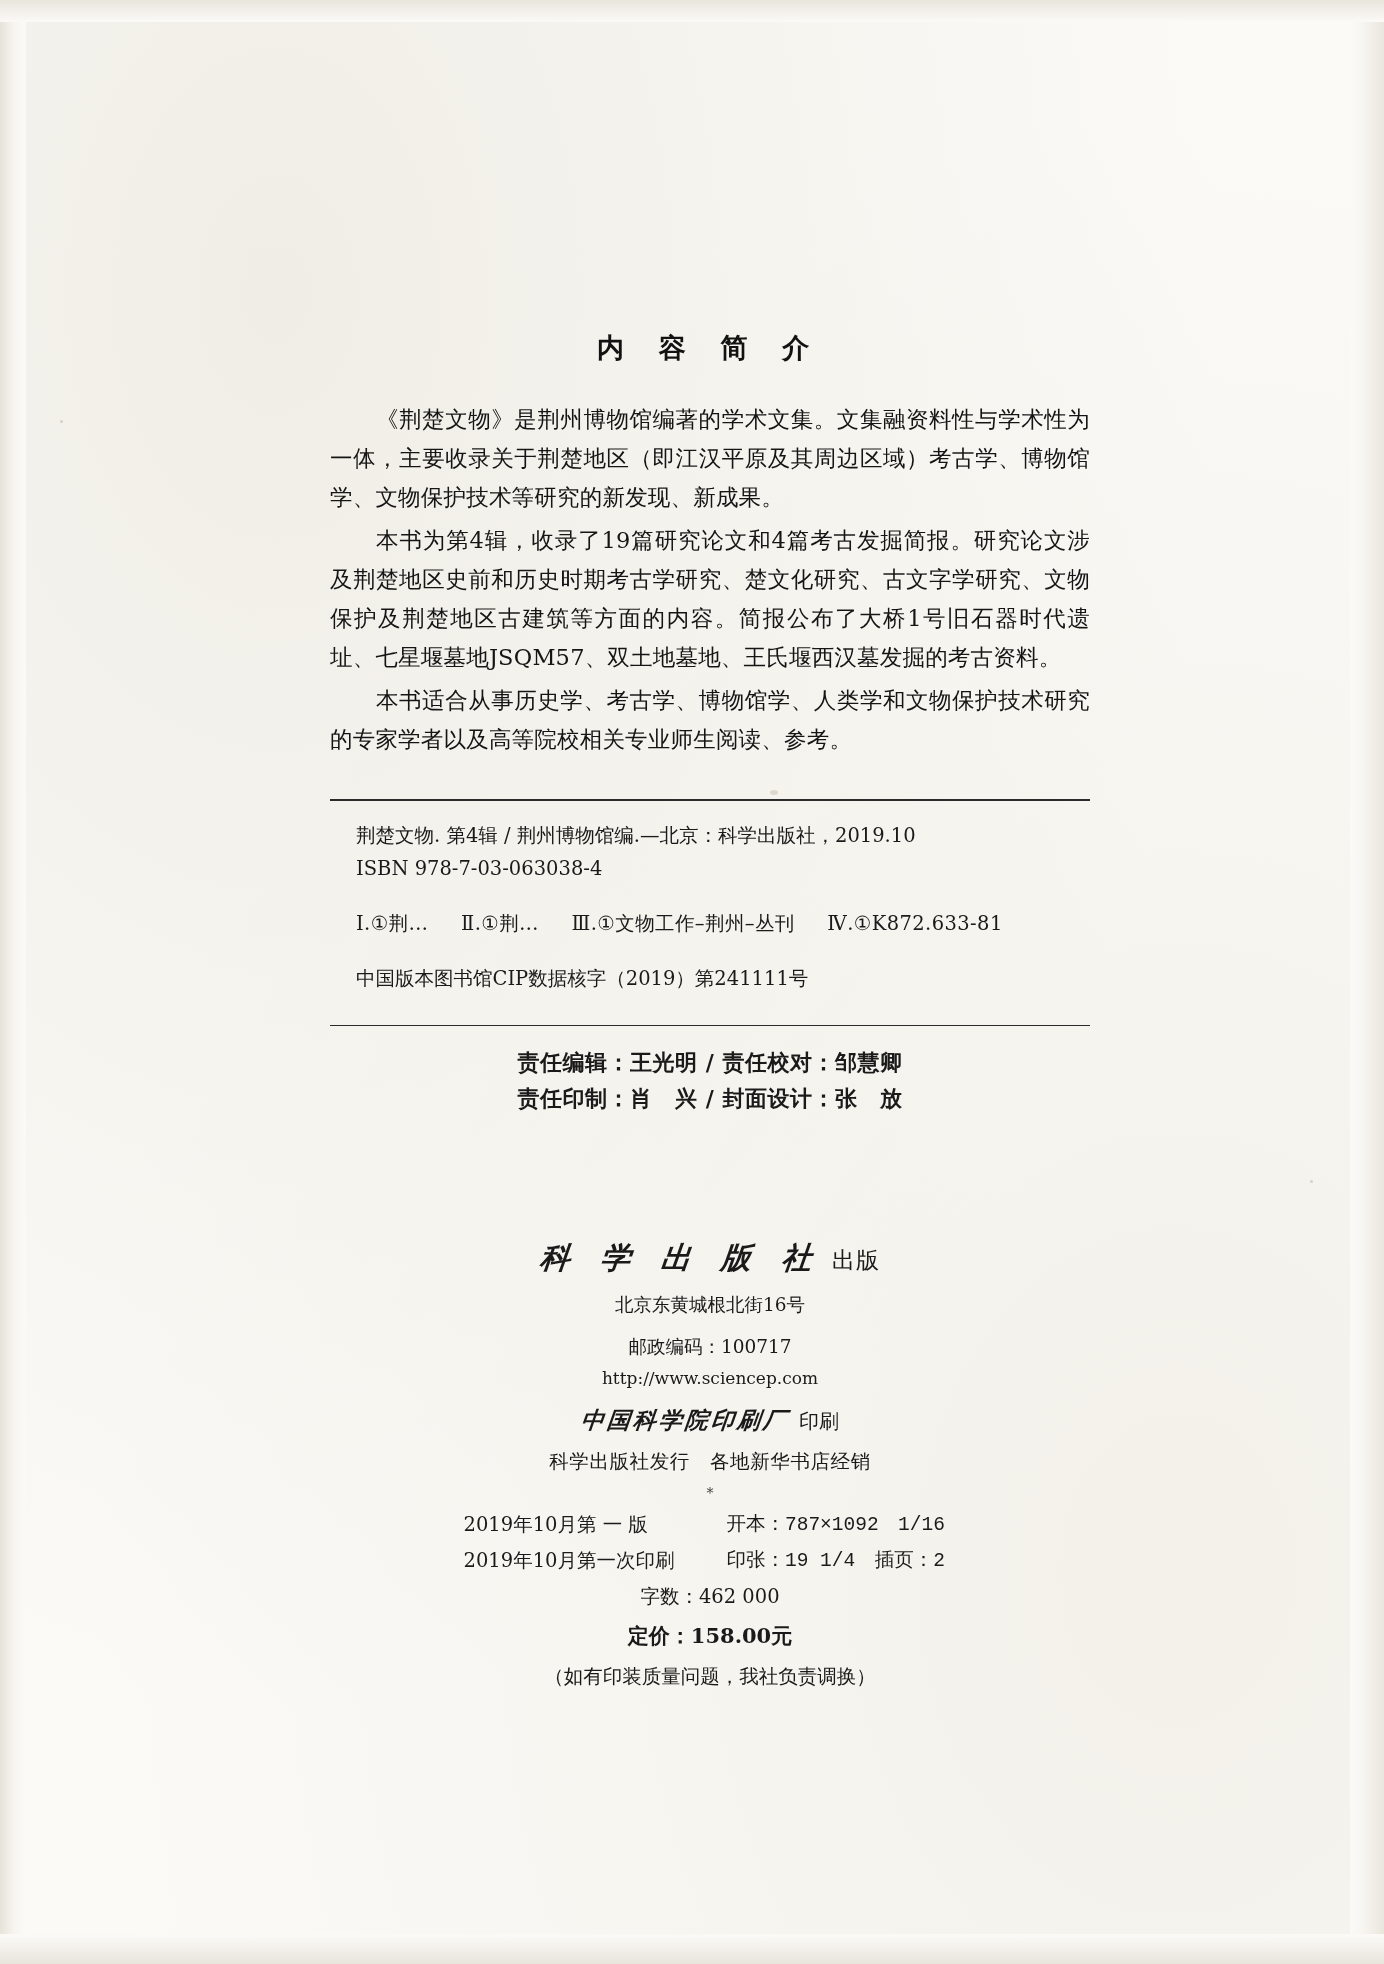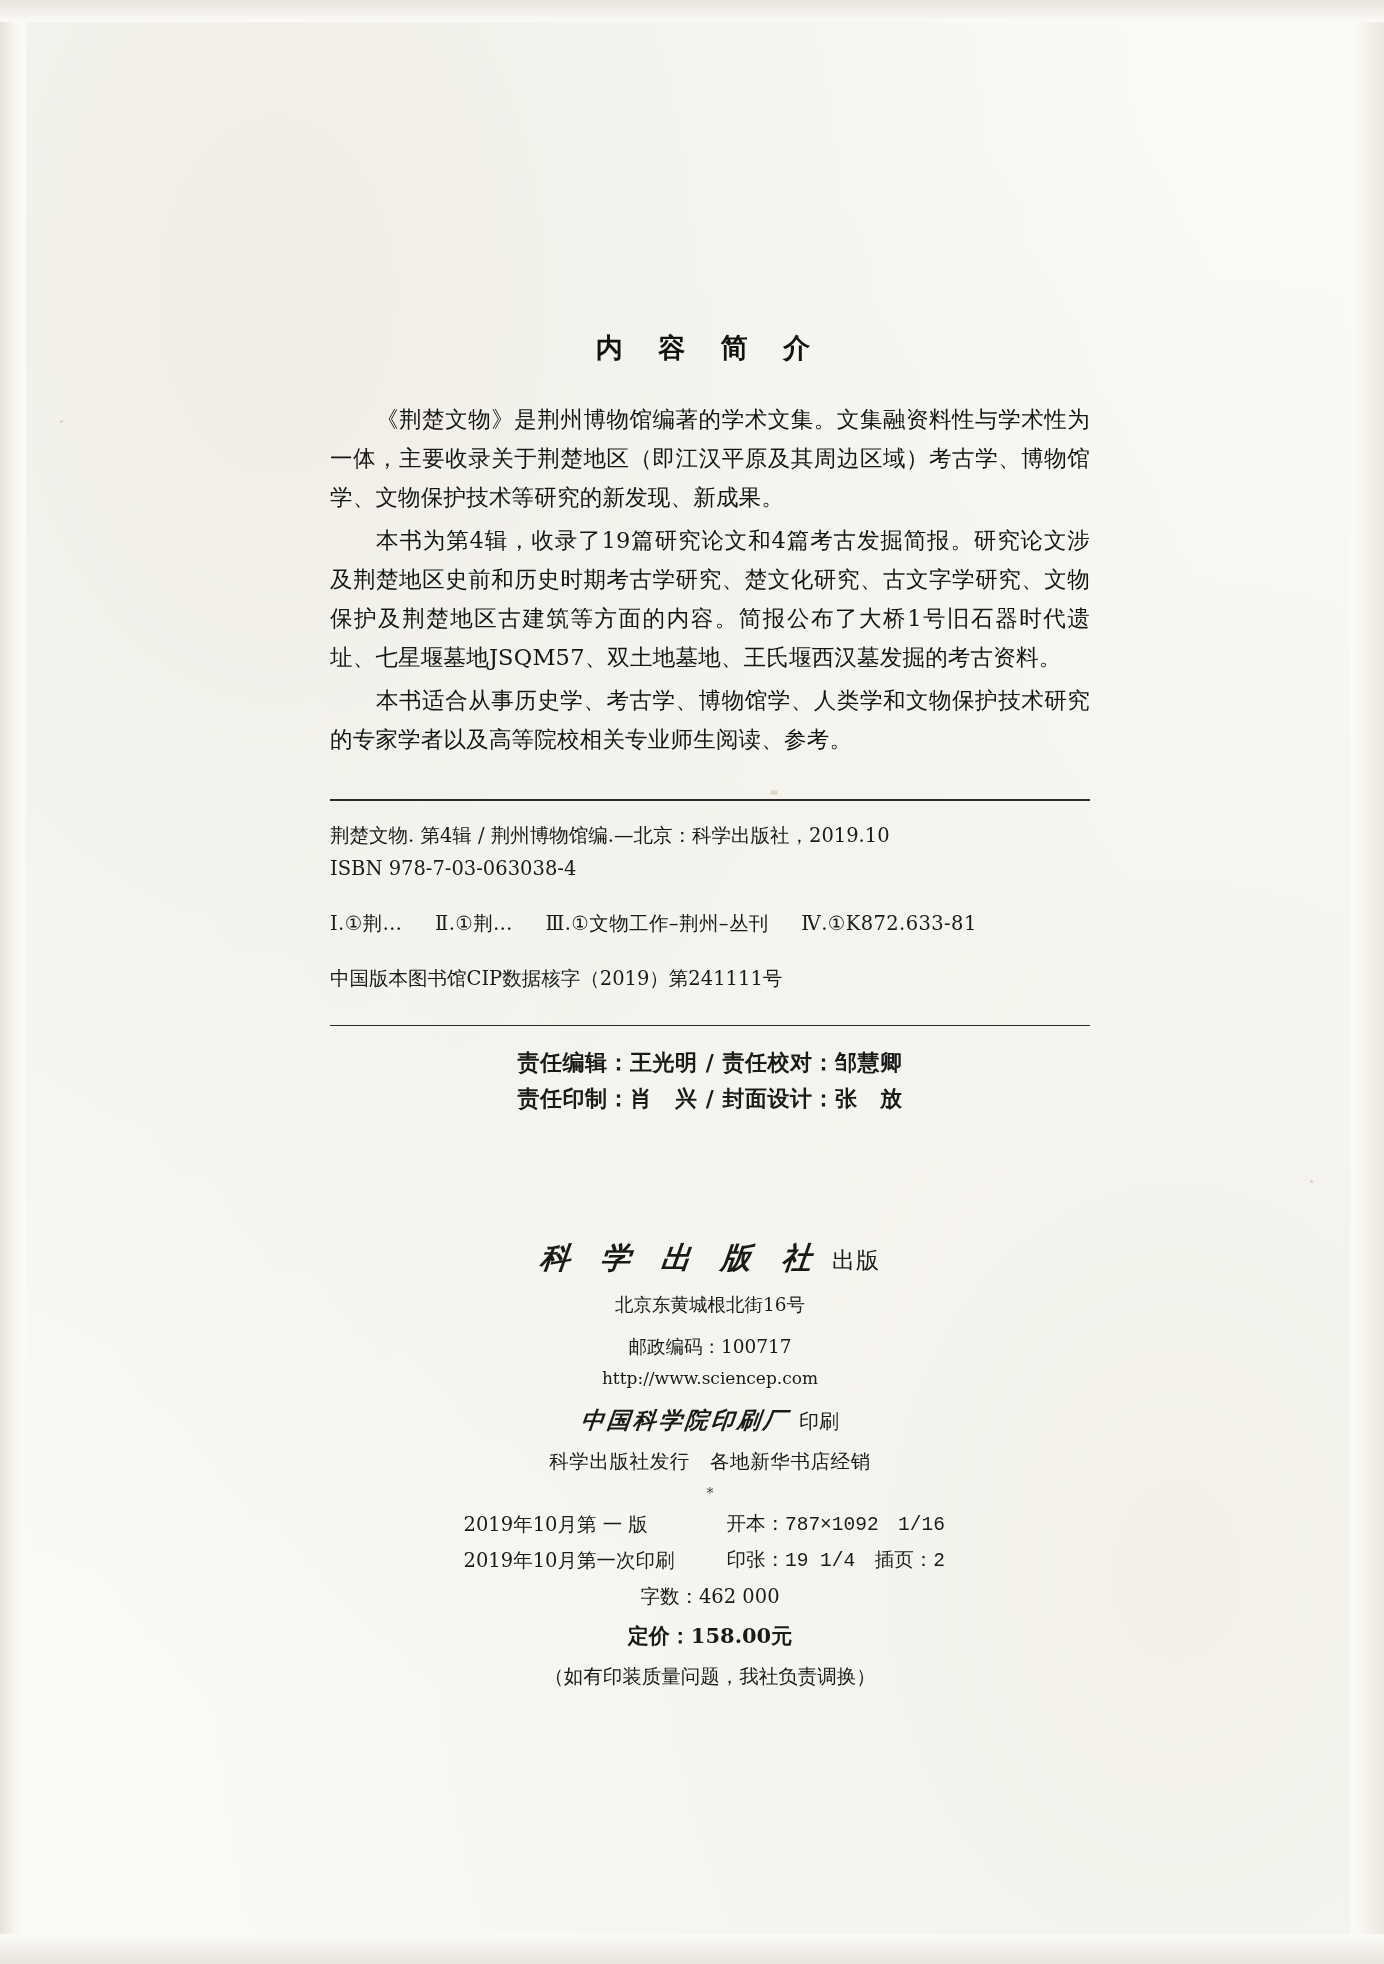--- a/index.html
+++ b/index.html
@@ -56,21 +56,21 @@
     top: 330px;
     width: 760px;
   }
 
   .section-title {
     text-align: center;
     font-size: 27px;
     font-weight: 700;
     letter-spacing: 14px;
     margin: 0 0 34px 0;
-    font-family: Liberation Sans, sans-serif;
+    font-family: Liberation Serif, serif;
     color: #121212;
   }
 
   .para {
     font-size: 22.5px;
     line-height: 39px;
     text-indent: 46px;
     text-align: justify;
     margin: 0 0 4px 0;
     letter-spacing: 0.2px;
@@ -92,20 +92,21 @@
   .cip-heading {
     font-size: 20.5px;
     font-weight: 700;
     padding: 14px 0 16px 0;
     letter-spacing: 0.5px;
   }
   .cip-body {
     padding: 18px 0 10px 0;
     font-size: 19.5px;
     line-height: 33px;
+    margin-left: 26px;
   }
   .cip-line {
     margin: 0;
   }
   .cip-classify {
     margin: 22px 0 22px 0;
     font-size: 19.5px;
     letter-spacing: 0.4px;
   }
   .cip-classify .grp {

